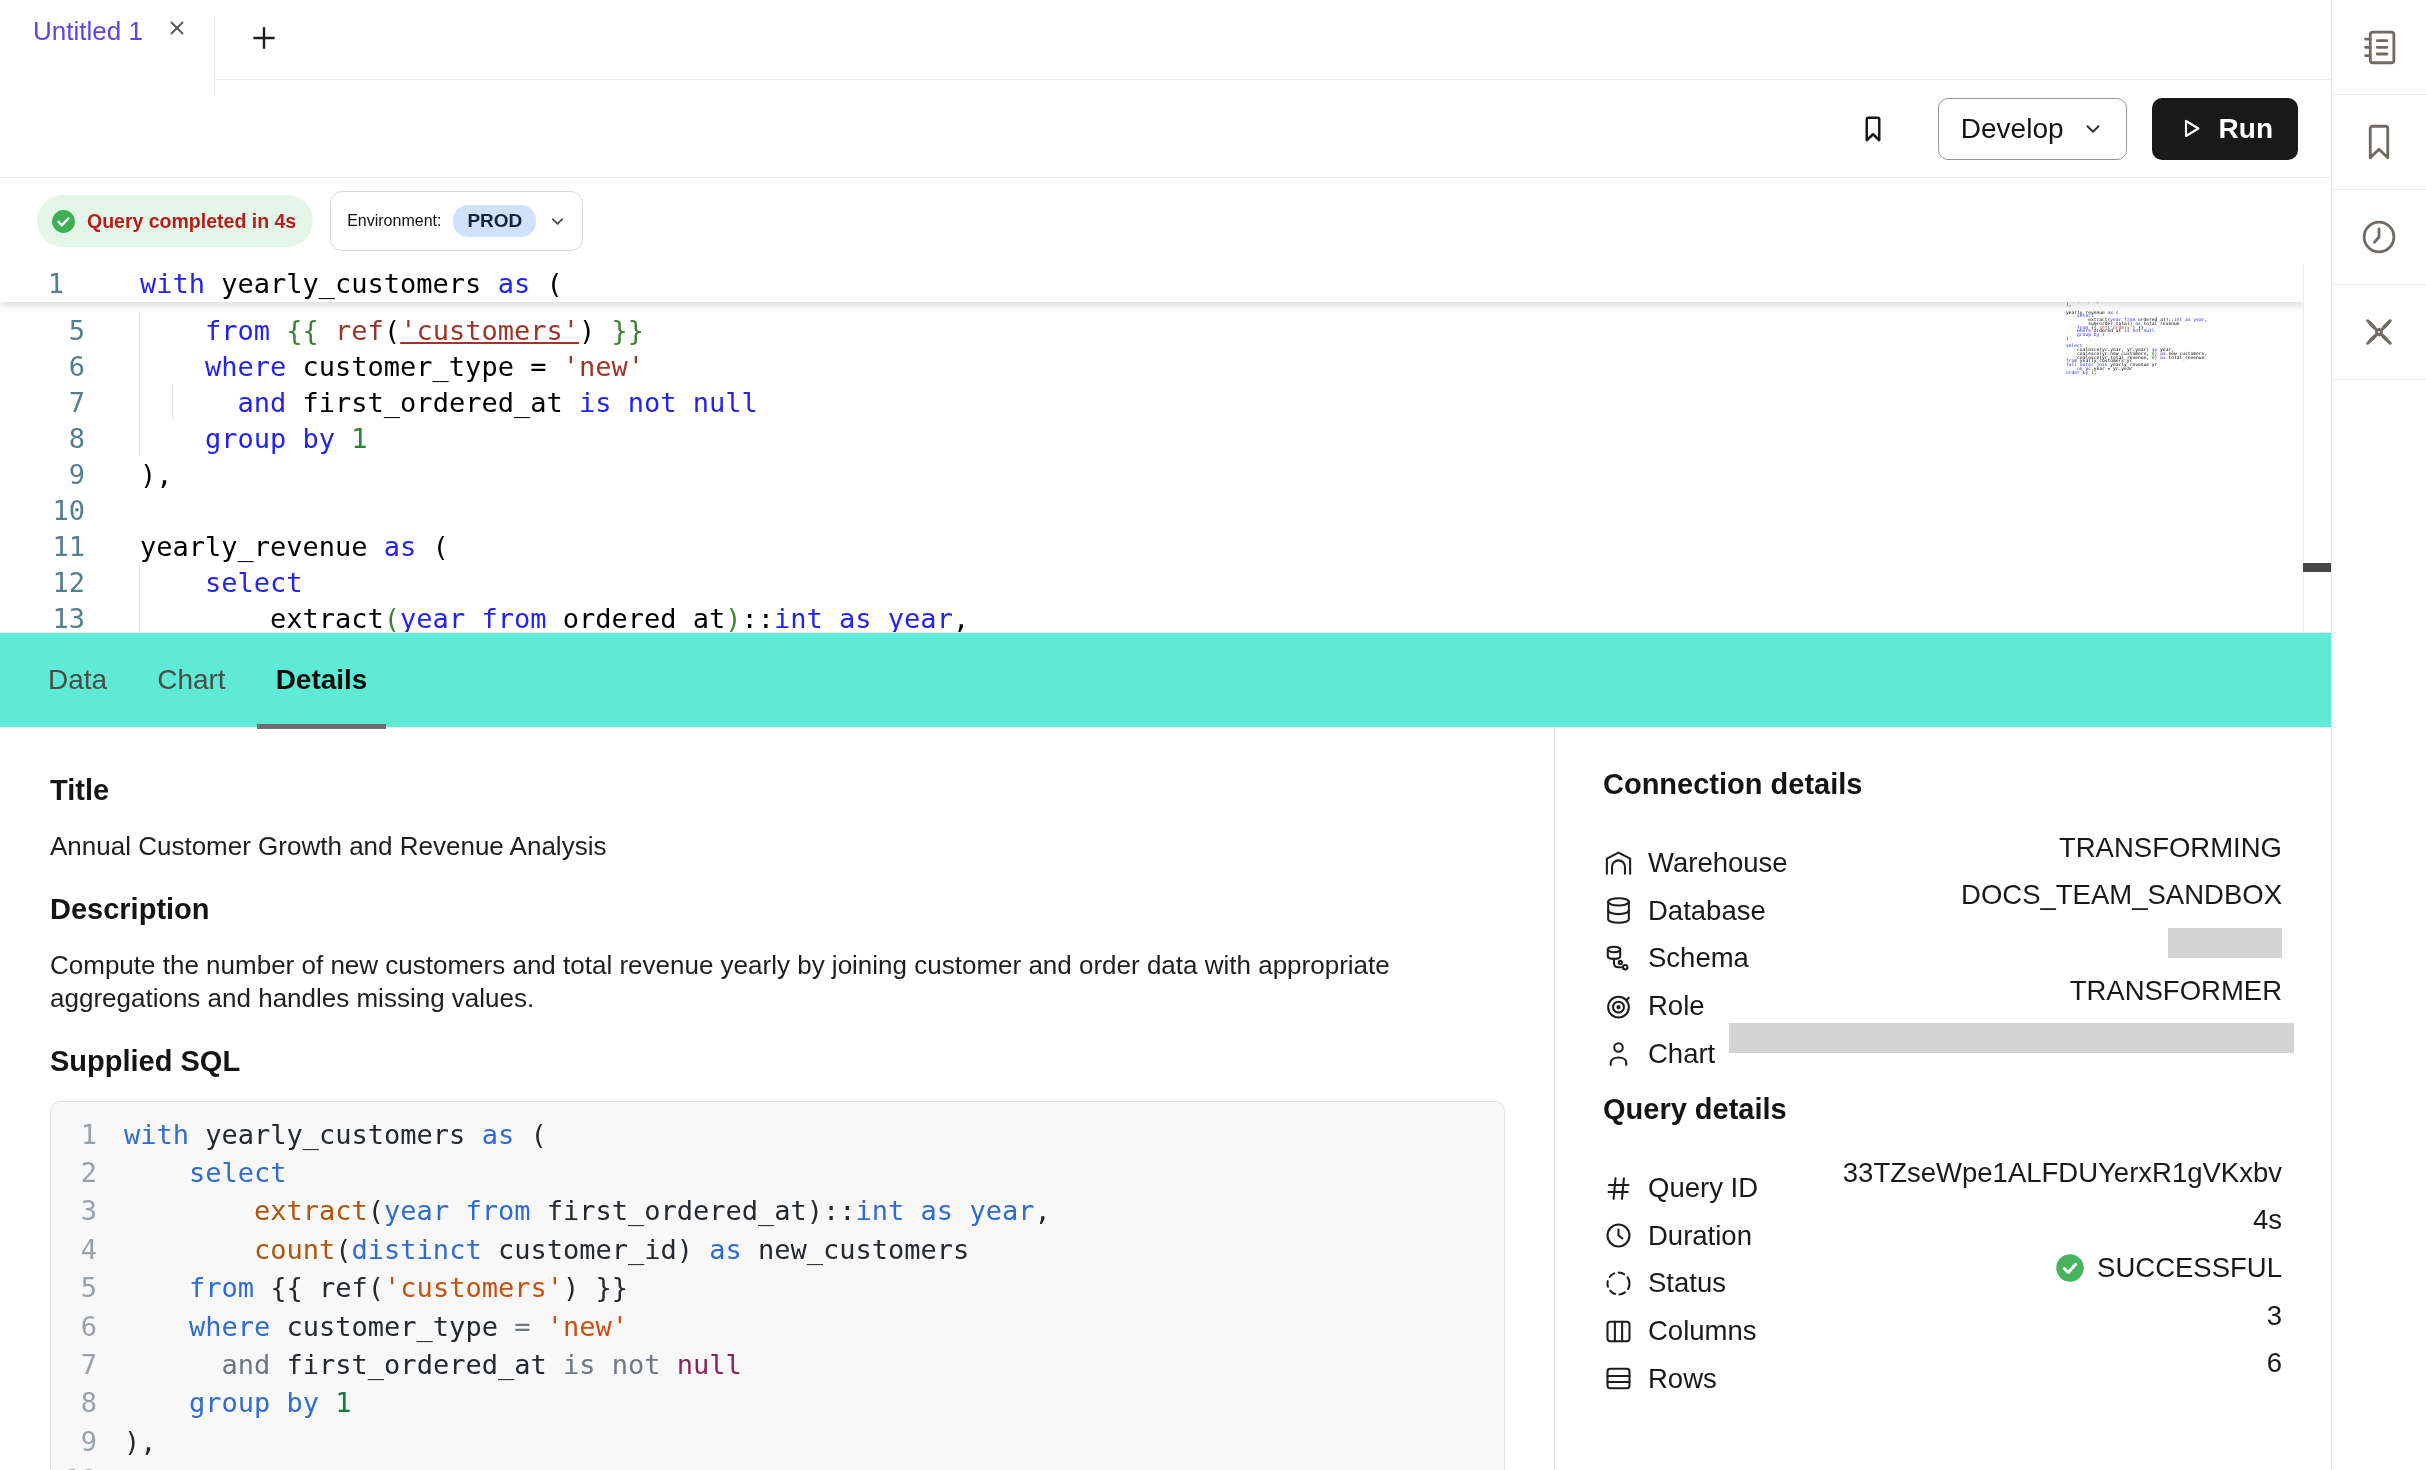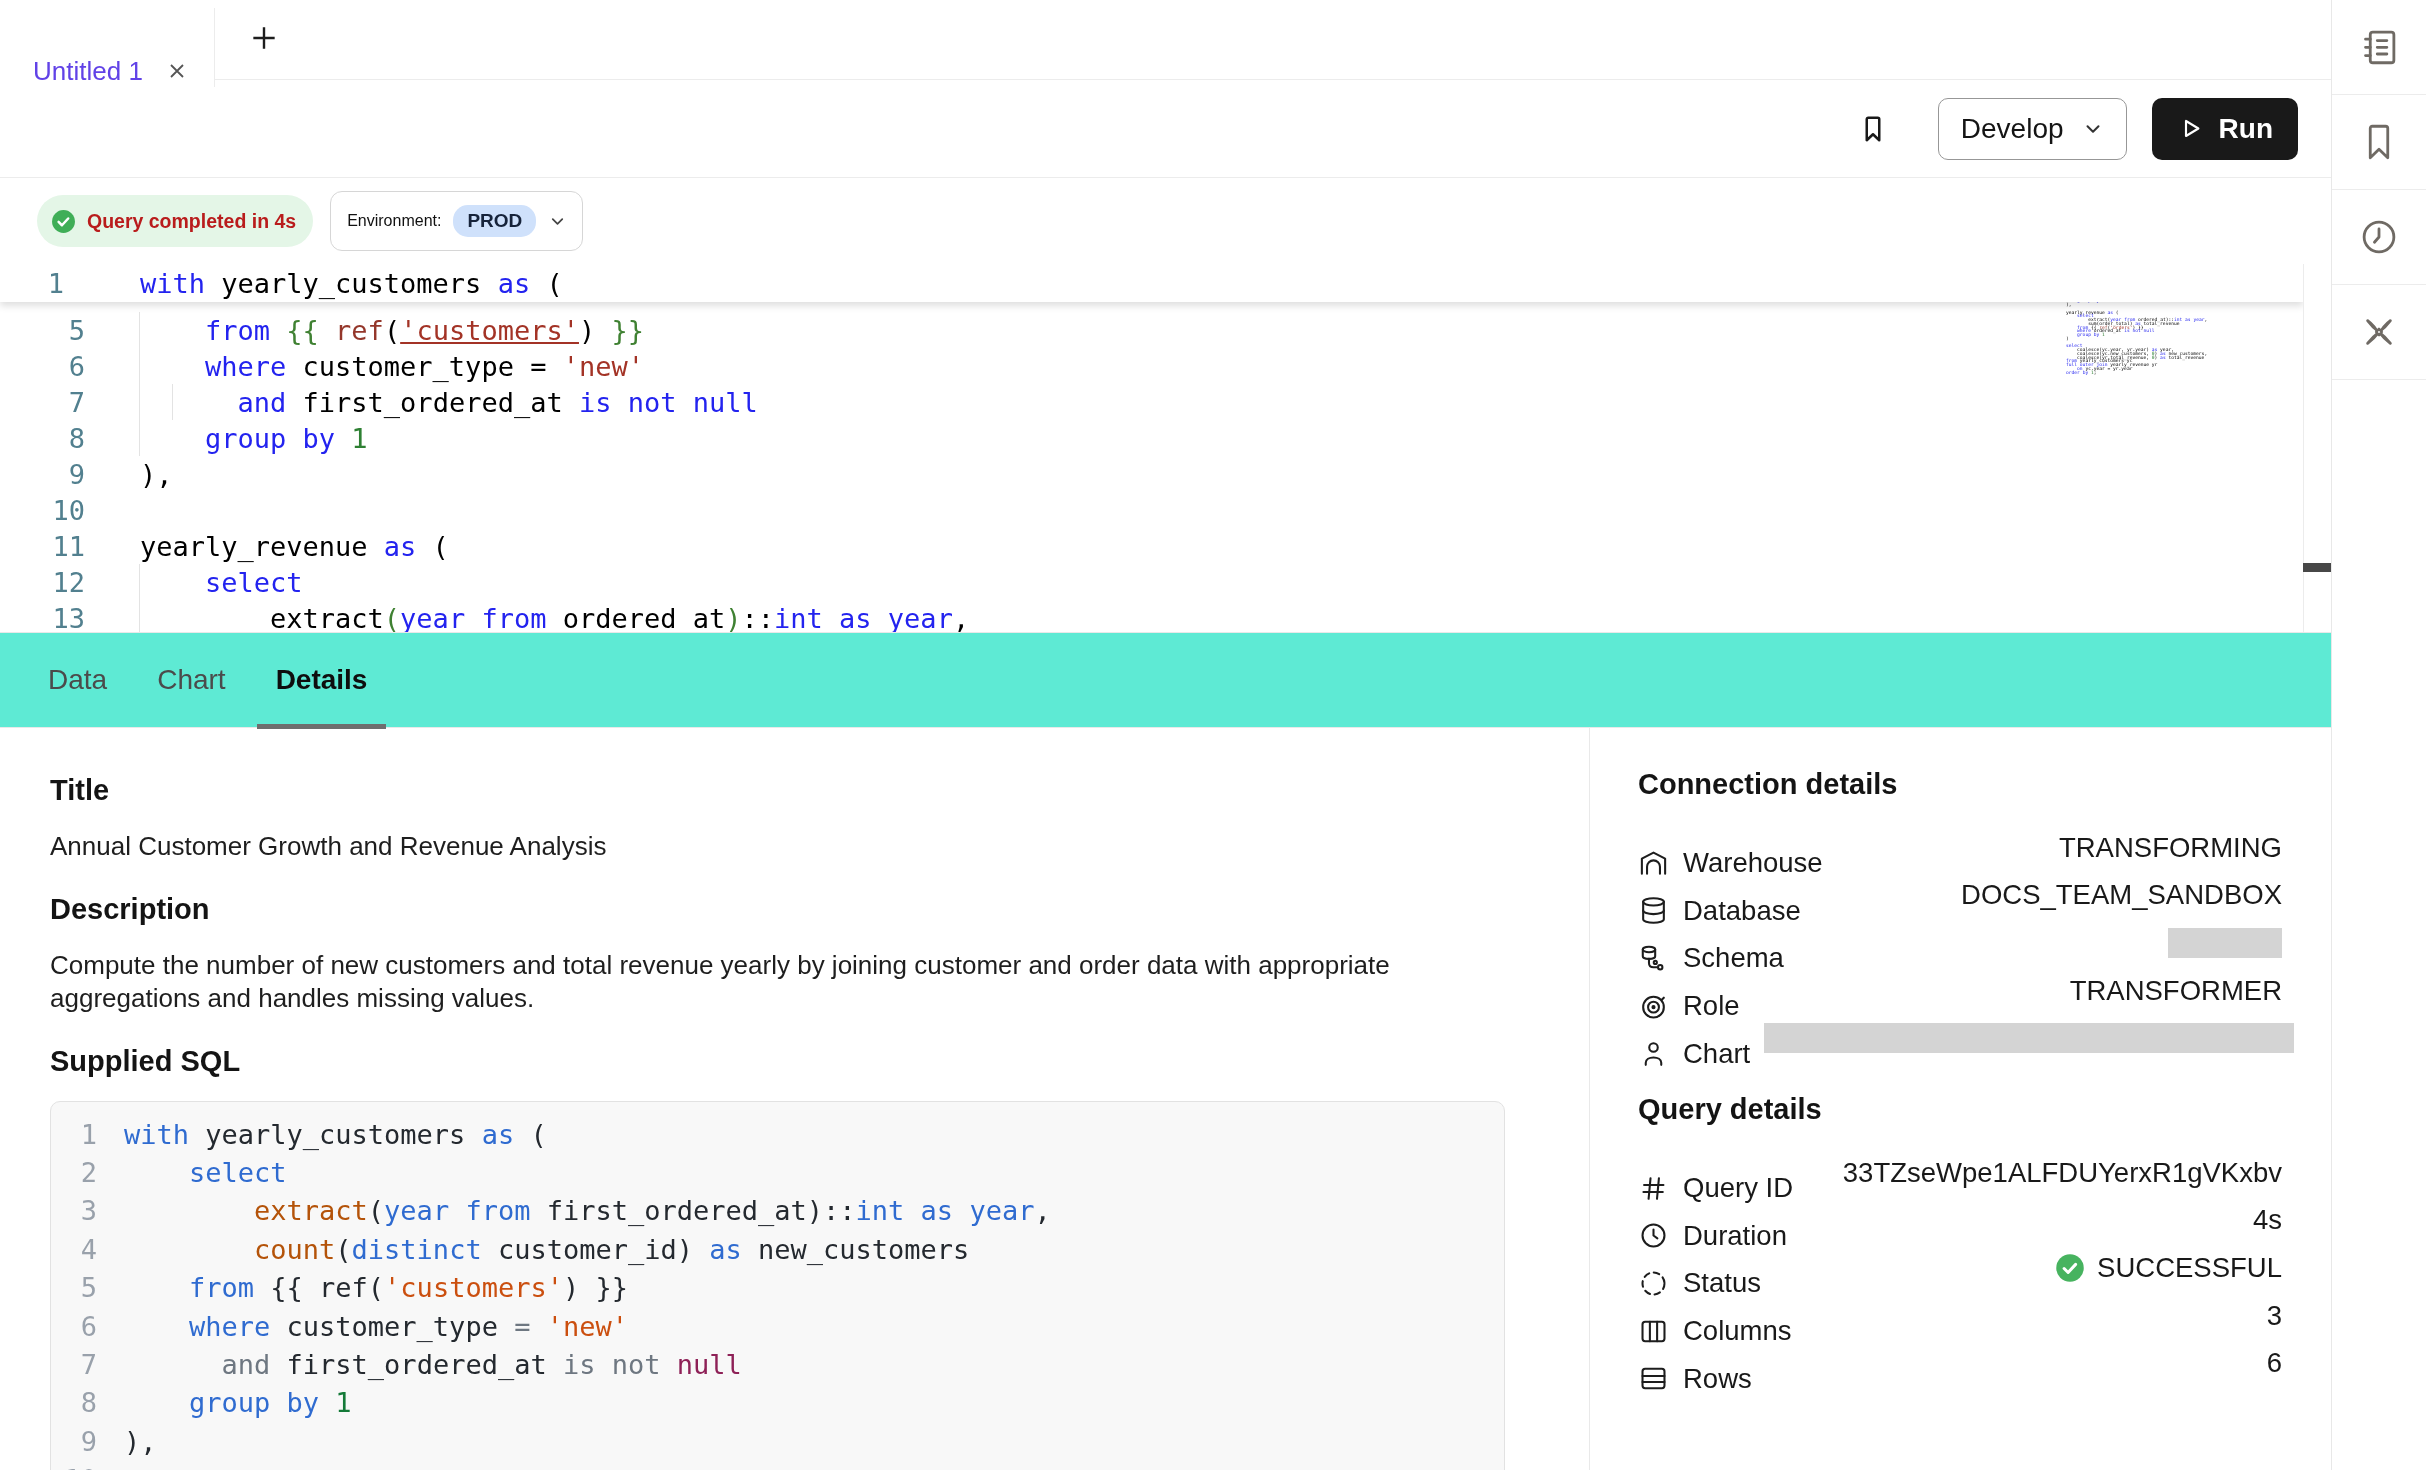--- a/index.html
+++ b/index.html
@@ -12,22 +12,22 @@
     border-left:1.5px solid #e8e8e8; background:#fff; }
   .rail-btn { width:100%; height:95px; display:flex; align-items:center; justify-content:center;
     border-bottom:1.5px solid #ececec; background:#fff; cursor:pointer; }
   .rail-btn svg { width:42px; height:42px; stroke:#6f6a64; fill:none; stroke-width:1.6;
     stroke-linecap:round; stroke-linejoin:round; }
 
   
   .main { position:absolute; top:0; left:0; width:2331px; height:100%; }
 
   .tabbar { position:relative; height:80px; border-bottom:1.5px solid #ececec; background:#fff; }
-  .tab { position:absolute; left:0; top:8px; width:215px; height:79px;
-    border-right:1.5px solid #ececec; display:flex; align-items:flex-end;
+  .tab { position:absolute; left:0; top:16px; width:215px; height:79px;
+    border-right:1.5px solid #ececec; display:flex; align-items:flex-start;
     padding-left:33px; gap:22px; background:#fff; cursor:pointer; }
   .tab-title { color:#6142e7; font-size:26px; font-weight:500; white-space:nowrap; }
   .tab-close svg { width:24px; height:24px; stroke:#555; stroke-width:1.8; }
   .newtab { position:absolute; left:244px; top:20px; width:40px; height:40px;
     display:flex; align-items:center; justify-content:center; cursor:pointer; }
   .newtab svg { width:32px; height:32px; stroke:#1d1d1d; stroke-width:1.8; }
 
   .toolbar { height:98px; border-bottom:1.5px solid #ececec; display:flex;
     align-items:center; justify-content:flex-end; padding-right:33px; background:#fff; }
   .bookmark-btn { margin-right:50px; display:flex; cursor:pointer; }
@@ -78,21 +78,21 @@
 
   
   .resultbar { position:relative; height:95px; border-bottom:1.5px solid #e9e9e9;
     display:flex; align-items:center; padding-left:29px; background:#5eead4; }
   .rtab { position:relative; height:100%; display:flex; align-items:center; padding:0 19px;
     margin-right:12px; font-size:28px; color:#4b4b4b; cursor:pointer; }
   .rtab.active { color:#0e0e0e; font-weight:700; }
   .rtab.active::after { content:""; position:absolute; left:0; right:0; bottom:-1.5px; height:5px; background:#6e6e6e; }
 
   
-  .details { display:flex; height:742px;gap:35px; }
+  .details { display:flex; height:742px; }
   .dleft { width:1554px; flex:none; padding:46px 0 0 50px; }
   .dleft h3, .dright h3 { font-size:29px; font-weight:700; color:#141414; margin:0 0 23px 0; }
   .dval { font-size:26px; color:#1e1e1e; line-height:33px; margin:0 0 30px 0; max-width:1410px; }
   .sqlbox { width:1455px; height:420px; margin-top:6px; background:#f8f8f8;
     border:1.5px solid #e2e2e2; border-radius:10px; padding-top:13px; overflow:hidden; }
   .sqlbox .crow { height:38.4px; }
   .sqlbox .cnum { width:46px; color:#99a1ab; }
   .sqlbox .ccode { padding-left:27px; color:#24292f; }
   .theme-gh .tk-k{color:#2f6bd0} .theme-gh .tk-f{color:#b45309} .theme-gh .tk-s{color:#cb4f0f}
   .theme-gh .tk-o{color:#6e7781} .theme-gh .tk-x{color:#8e2157} .theme-gh .tk-n{color:#147a38}

